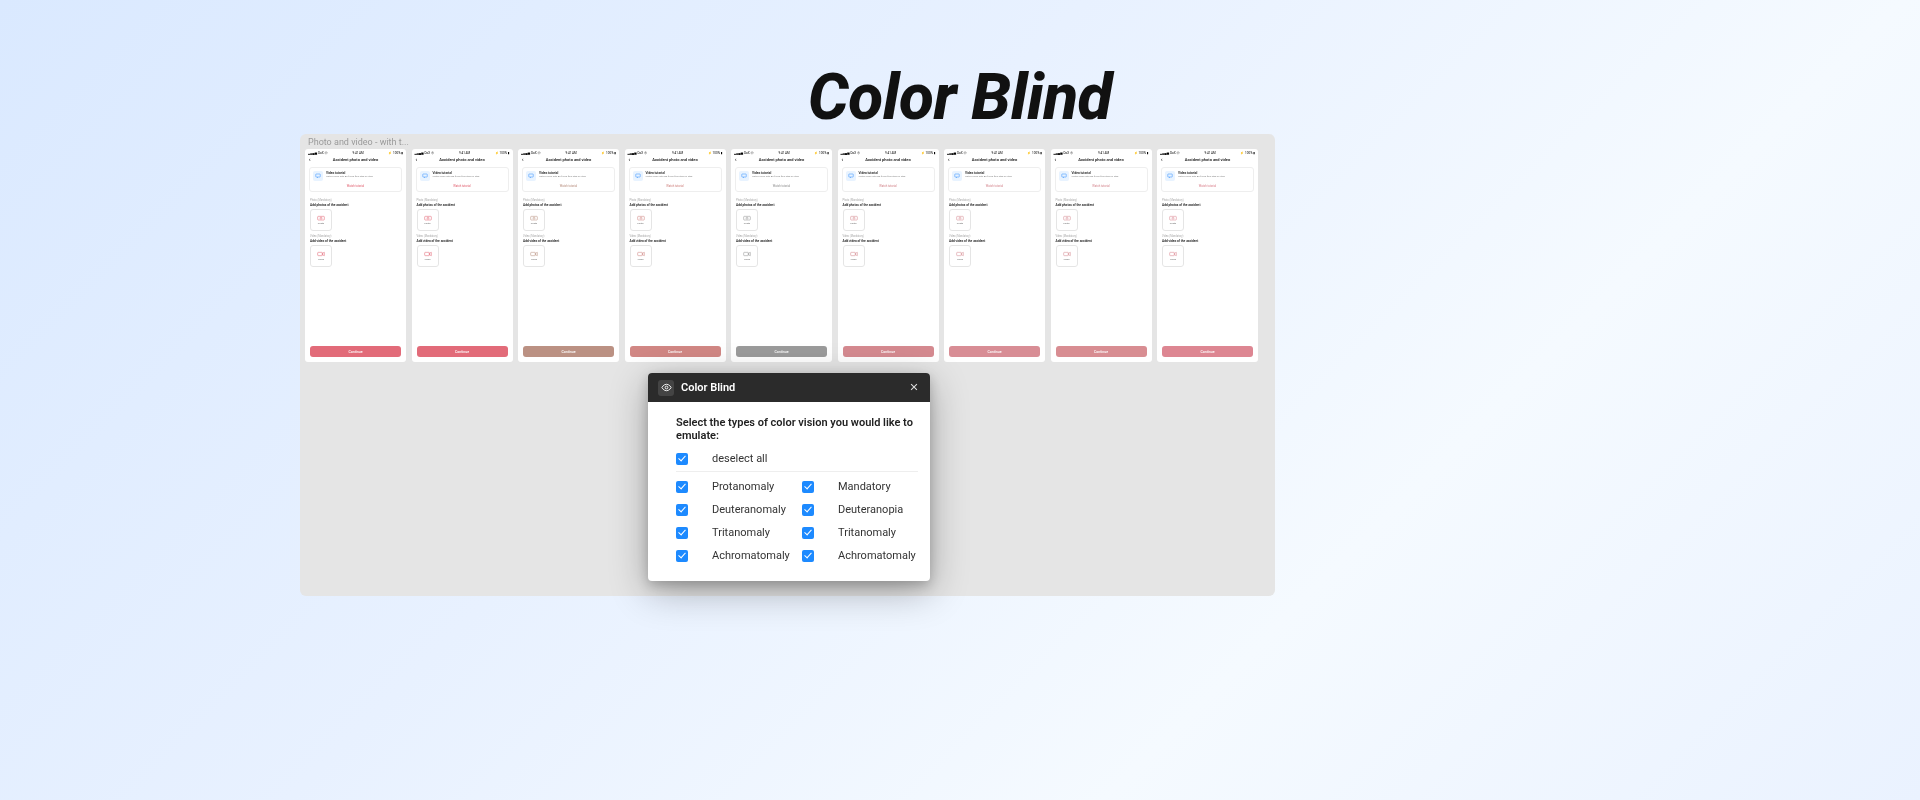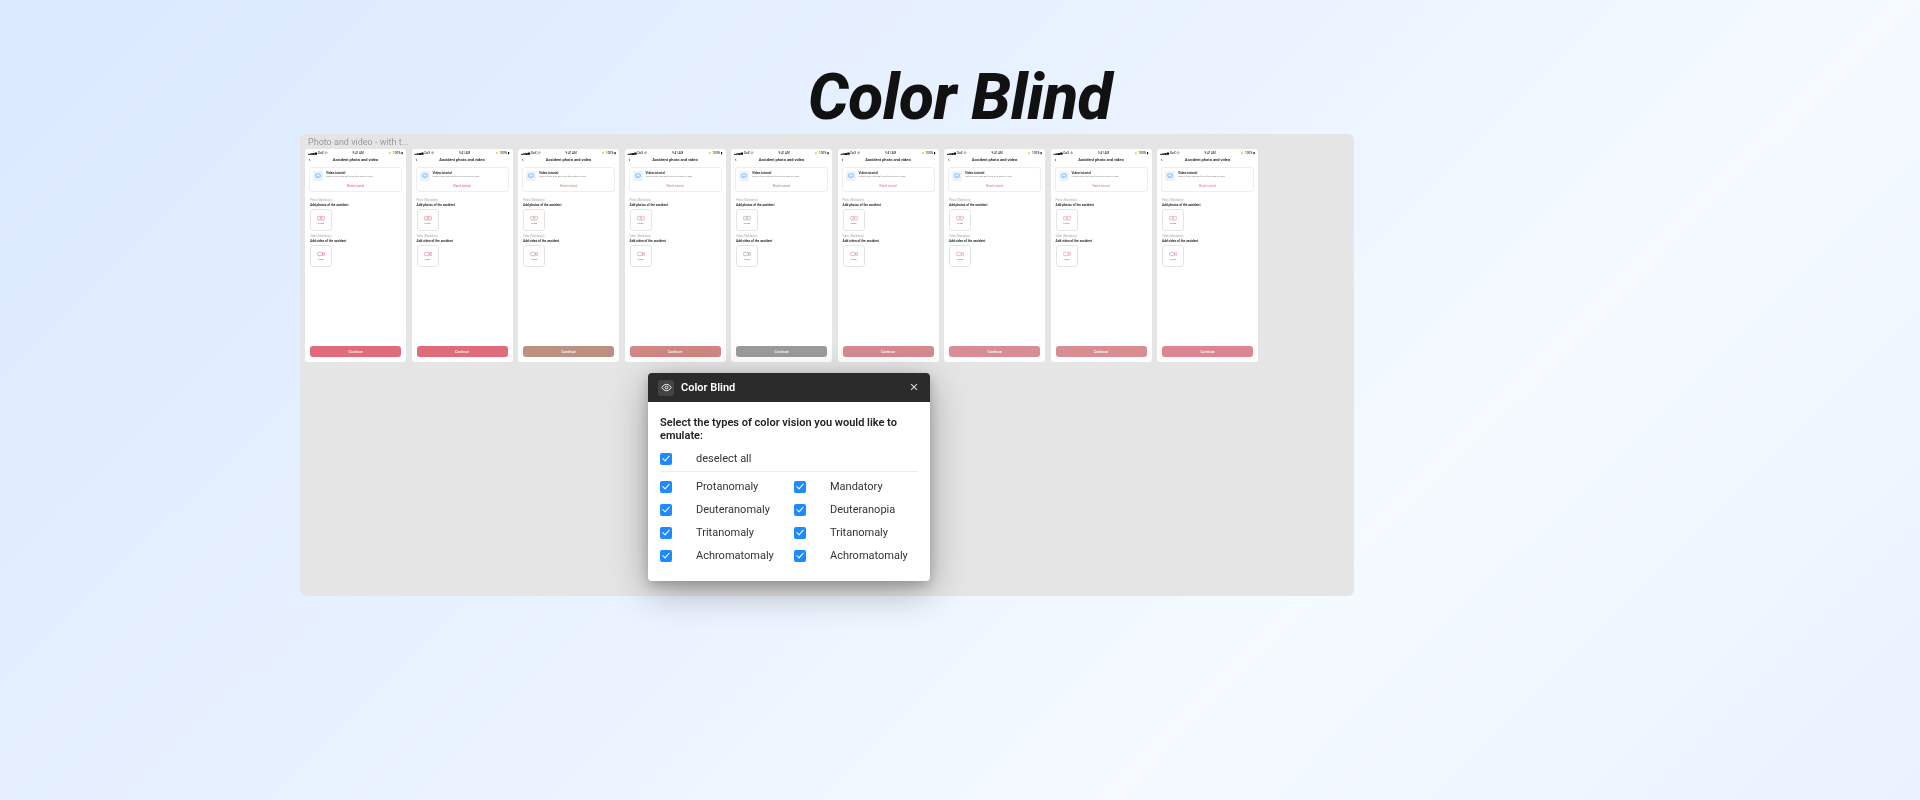--- a/index.html
+++ b/index.html
@@ -19,21 +19,21 @@
     color: #111;
     text-align: center;
     margin-top: 60px;
     letter-spacing: -0.5px;
   }
 
   .canvas {
     position: absolute;
     left: 300px;
     top: 134px;
-    width: 1054px;
+    width: 975px;
     height: 462px;
     background: #e5e5e5;
     border-radius: 6px;
     padding-top: 3px;
     padding-left: 5px;
   }
 
   .frame-label {
     color: #9a9a9a;
     font-size: 9px;
@@ -171,21 +171,21 @@
   .modal-title { font-size:11px; font-weight:600; color:#fff; }
   .modal-close {
     position:absolute; right:8px; top:6px;
     width:16px; height:16px;
     display:flex; align-items:center; justify-content:center;
     color:#ddd;
     cursor:pointer;
   }
   .modal-close svg { width:10px; height:10px; }
 
-  .modal-body { padding: 14px 12px 14px 12px; }
+  .modal-body { padding: 14px 12px 14px 28px; }
   .modal-instr { font-size: 11px; font-weight:600; color:#222; margin-bottom:10px; }
 
   .check-row { display:flex; align-items:center; gap:24px; margin-bottom:5px; }
   .chk {
     appearance:none;
     width:12px; height:12px;
     border-radius:2px;
     background:#1d8aff;
     position:relative;
     flex-shrink:0;

